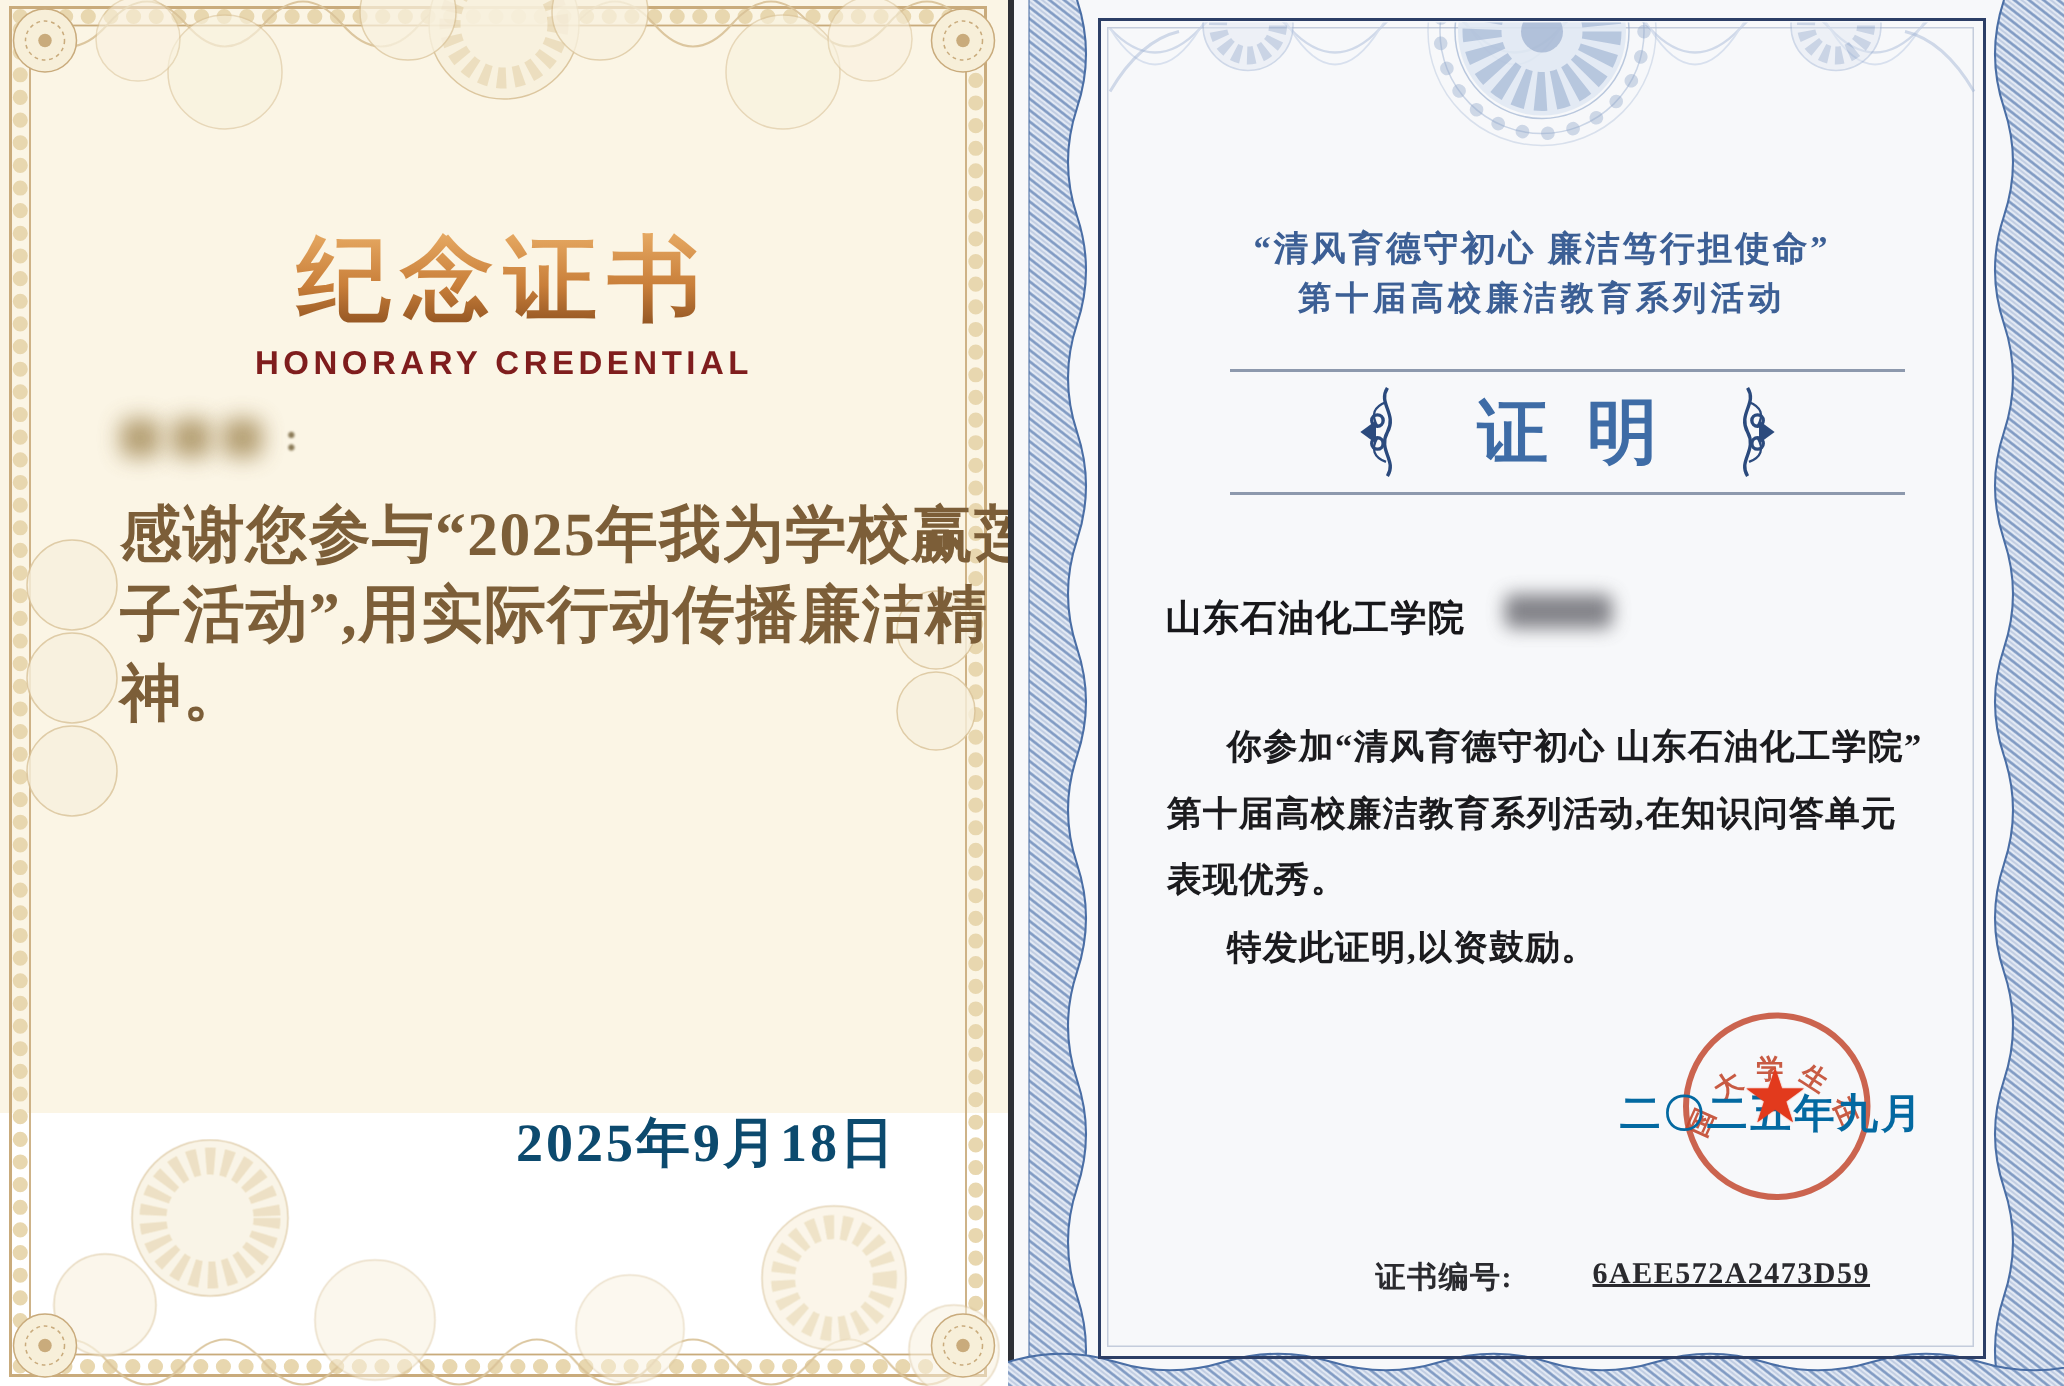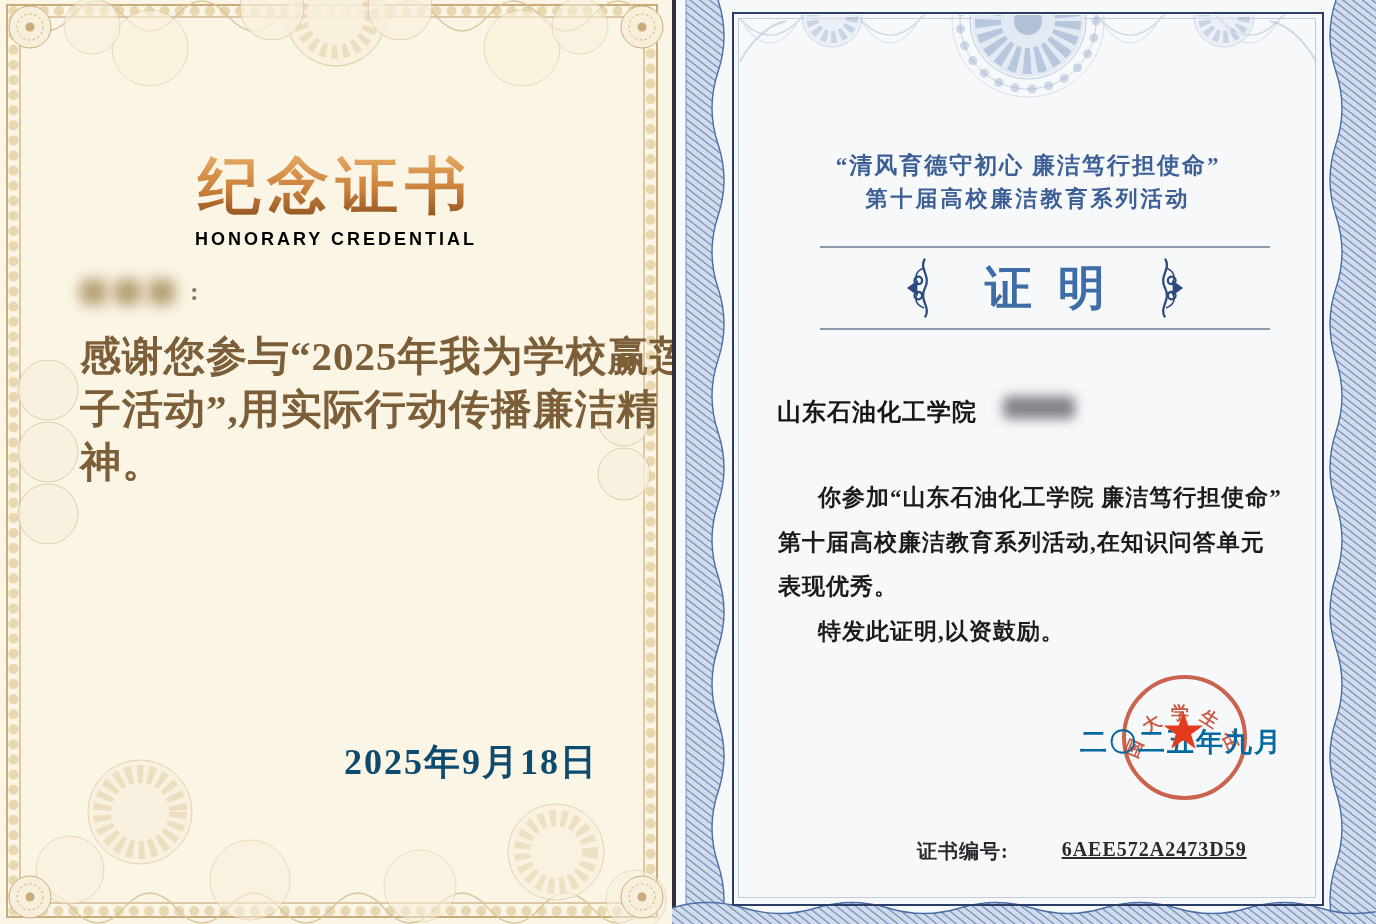--- a/index.html
+++ b/index.html
@@ -1,29 +1,29 @@
 <!DOCTYPE html>
 <html><head>
 <meta charset="utf-8">
 <style>
   html,body{margin:0;padding:0;}
   .page{position:relative;width:1376px;height:924px;overflow:hidden;display:flex;
         font-family:"Liberation Serif","DejaVu Serif",serif;background:#fff;}
   .abs{position:absolute;}
 
   
-  .cert-left{position:relative;width:672px;height:924px;background:#fbf5e5;flex:0 0 auto;}
+  .cert-left{position:relative;width:672px;height:742px;background:#fbf5e5;flex:0 0 auto;}
   .lt-border{left:0;top:0;width:672px;height:924px;}
   .lt-title{left:0;top:144px;width:672px;text-align:center;
             font-family:"DejaVu Sans","Liberation Sans",sans-serif;
             font-size:62px;font-weight:900;letter-spacing:7px;
             background:linear-gradient(180deg,#efb66f 0%,#c97f3a 55%,#7c4419 100%);
             -webkit-background-clip:text;background-clip:text;color:transparent;}
   .lt-sub{left:0;top:229px;width:672px;text-align:center;font-family:"Liberation Sans","DejaVu Sans",sans-serif;
-          font-size:18px;font-weight:700;letter-spacing:3px;color:#000000;}
+          font-size:22px;font-weight:700;letter-spacing:3px;color:#7f1d1d;}
   .lt-name{left:80px;top:276px;height:32px;display:flex;align-items:center;}
   .lt-blob{width:27px;height:26px;border-radius:7px;background:#a8905f;filter:blur(7px);margin-right:7px;opacity:.85;}
   .lt-colon{font-size:26px;color:#8a7a57;font-weight:700;margin-left:8px;filter:blur(.6px);}
   .lt-body{left:80px;top:330px;width:540px;color:#7c5e38;font-weight:600;
            font-size:41px;line-height:53px;letter-spacing:1px;}
   .lt-body div{white-space:nowrap;}
   .lt-date{left:344px;top:738px;font-size:36px;color:#0c4a6e;font-weight:600;letter-spacing:2px;}
 
   
   .cert-right{position:relative;width:704px;height:924px;background:#f7f8fa;flex:0 0 auto;}
@@ -226,21 +226,21 @@
       </svg>
     </div>
     <div class="abs rt-rule rt-rule-bot"></div>
 
     <div class="abs rt-school">
       <span>山东石油化工学院</span>
       <span class="rt-blob"></span>
     </div>
 
     <div class="abs rt-para">
-      <div class="ind">你参加“山东石油化工学院 廉洁笃行担使命”</div>
+      <div class="ind">你参加“清风育德守初心 山东石油化工学院”</div>
       <div>第十届高校廉洁教育系列活动,在知识问答单元</div>
       <div>表现优秀。</div>
       <div class="ind">特发此证明,以资鼓励。</div>
     </div>
 
     <div class="abs stamp">
       <svg width="125" height="125" viewBox="0 0 125 125">
         <defs>
             <path id="stamparc" d="M17,79 A47,47 0 0 1 108,79" fill="none"></path>
           </defs>

